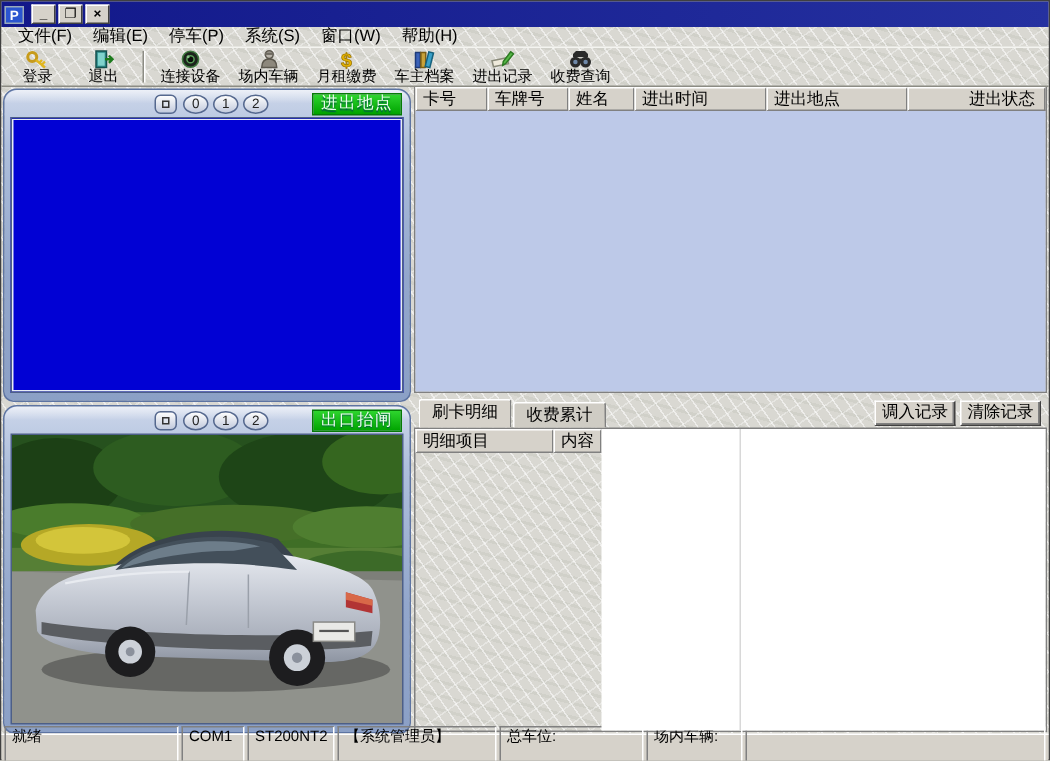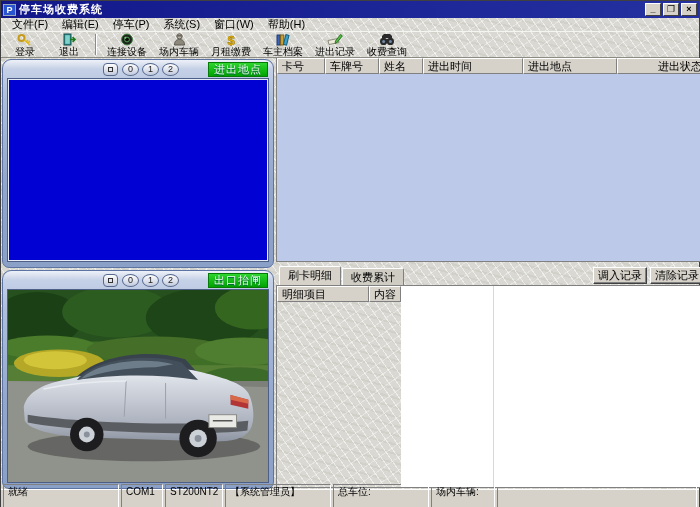--- a/index.html
+++ b/index.html
@@ -119,31 +119,30 @@
   .sb-seg {
     height:31px; font-size:10px; line-height:13px; padding:0 4px; white-space:nowrap; overflow:hidden;
     border:1px solid; border-color:#808080 #fff #fff #808080;
   }
 
   
   .w-ready { width:116px; } .w-com { width:42px; } .w-dev { width:58px; }
   .w-admin { width:106px; } .w-total { width:96px; } .w-inside { width:64px; }
   .w-rest { flex:1 1 auto; }
 
-  .c0{width:48px;} .c1{width:54px;} .c2{width:44px;} .c3{width:100px;} .c4{width:94px;} .c5{flex:1 1 auto;padding-left:40px;}
+  .c0{width:48px;} .c1{width:54px;} .c2{width:44px;} .c3{width:88px;} .c4{width:94px;} .c5{flex:1 1 auto;padding-left:40px;}
   .d0{width:92px;} .d1{flex:1 1 auto;}
 </style>
 </head>
 <body>
 
 <div id="window">
 
   <div class="title-bar">
     <div class="app-icon">P</div>
-    <div class="title-text">停车场收费系统</div>
     <div class="win-btn">_</div>
     <div class="win-btn">❐</div>
     <div class="win-btn">×</div>
   </div>
 
   <div class="menu-bar marble">
     <span class="menu-item">文件(F)</span>
     <span class="menu-item">编辑(E)</span>
     <span class="menu-item">停车(P)</span>
     <span class="menu-item">系统(S)</span>

